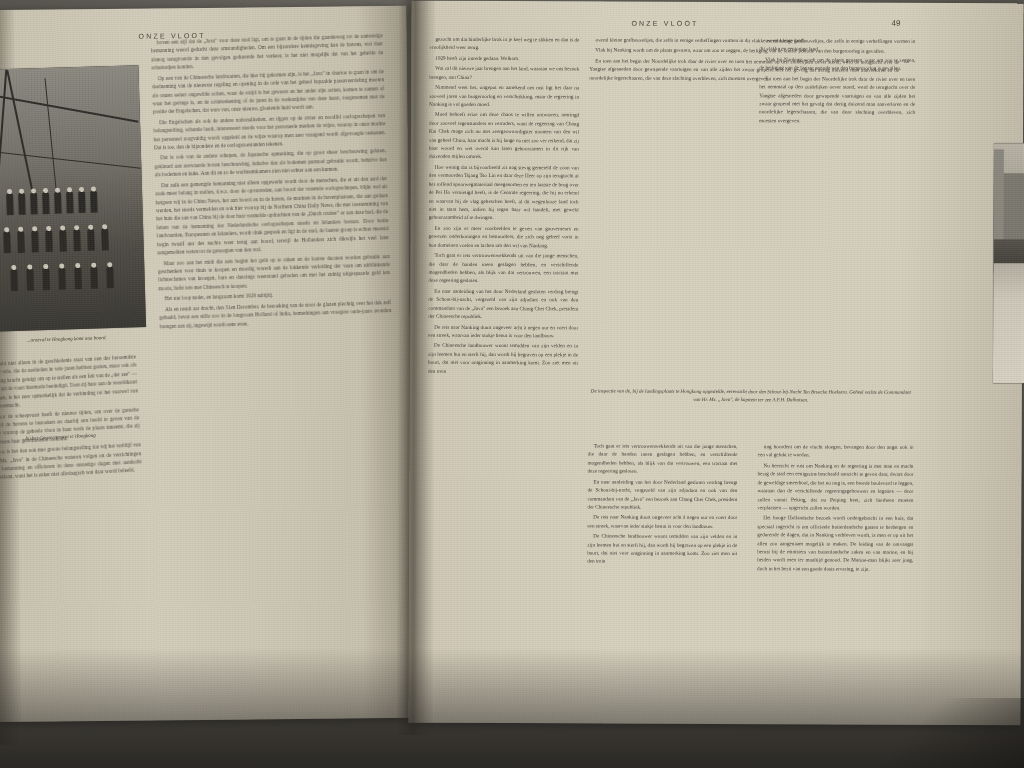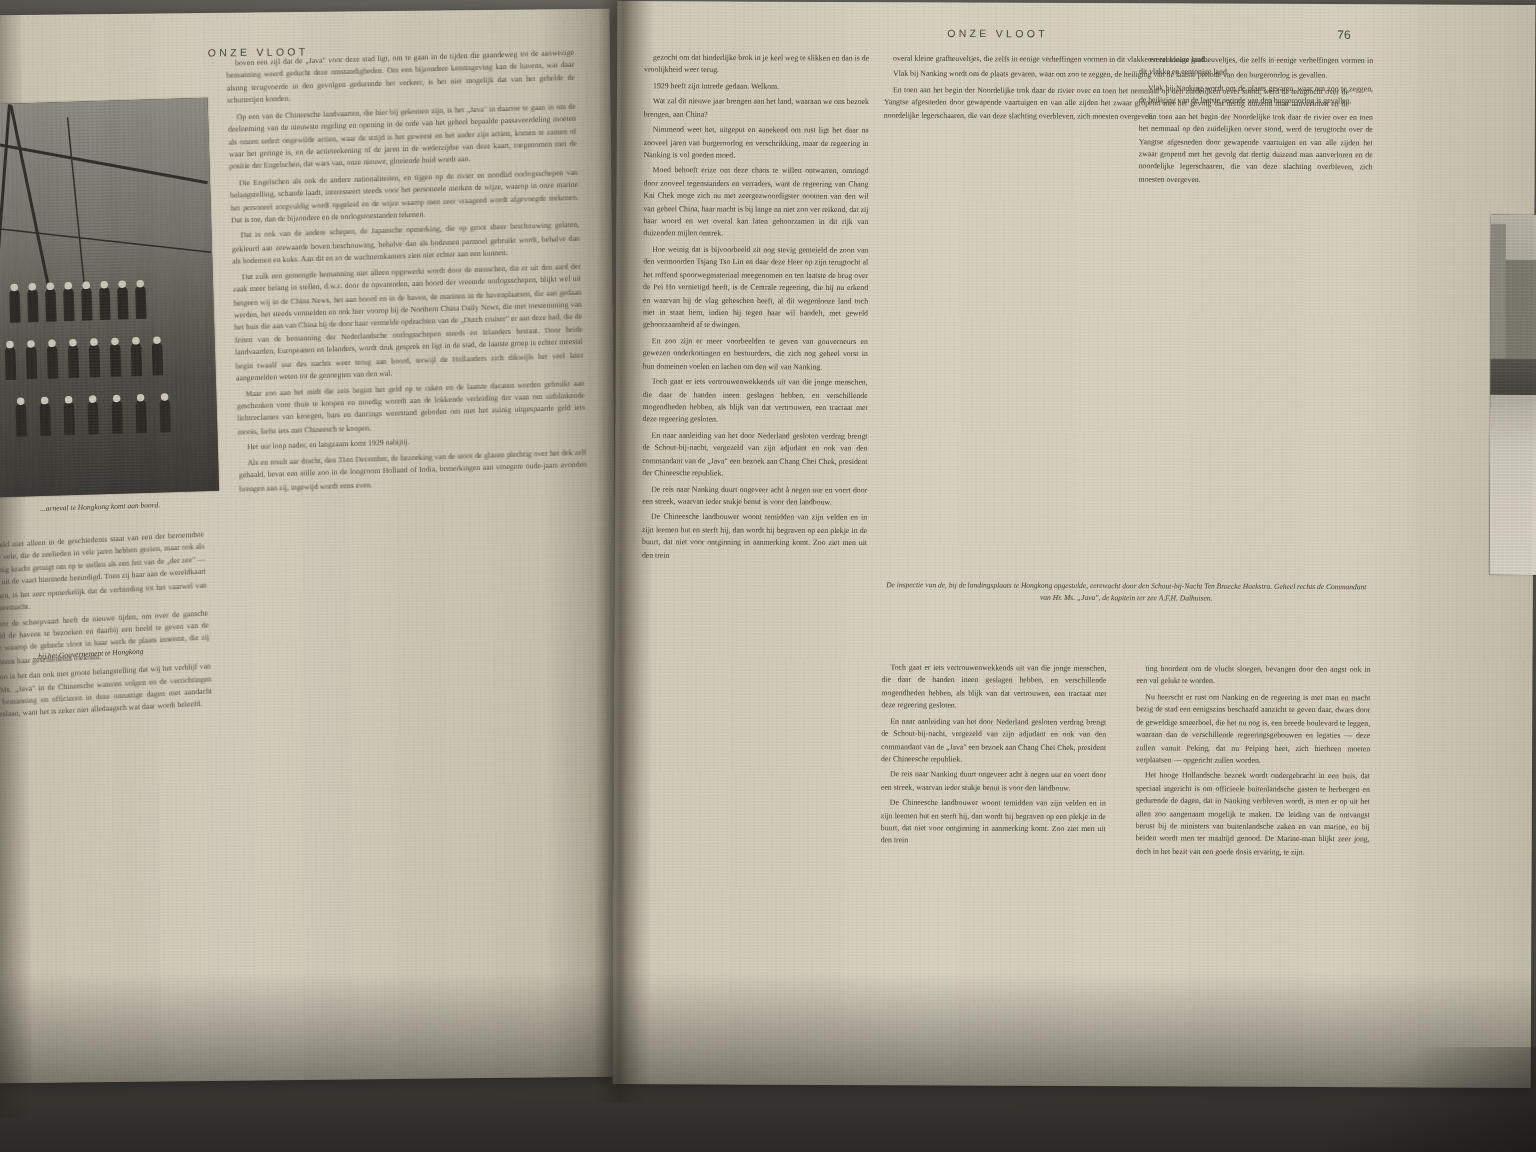--- a/index.html
+++ b/index.html
@@ -201,21 +201,21 @@
         <p>Het uur loop nader, en langzaam komt 1929 nabijtij.</p>
         <p>Als en result aar dracht, den 31en December, de bezoeking van de stoot de glazen plechtig over het dek zelf gehaald, bevat een stille zoo in de longroom Holland of India, bemerkingen aan vroegere oude-jaars avonden brengen aan zij, ingewijd wordt eens even.</p>
       </div>
 
       <div class="grain"></div>
     </div>
 
     <div class="page page-right">
 
       <div class="run-head" style="left:220px;top:18px;">ONZE VLOOT</div>
-      <div class="folio" style="left:480px;top:16px;">76</div>
+      <div class="folio" style="left:480px;top:16px;">49</div>
 
       <div class="col" style="left:18px;top:34px;width:150px;height:650px;">
         <p class="first">gezocht om dat hinderlijke brok in je keel weg te slikken en dan is de vroolijkheid weer terug.</p>
         <p>1929 heeft zijn intrede gedaan. Welkom.</p>
         <p>Wat zal dit nieuwe jaar brengen aan het land, waaraan we ons bezoek brengen, aan China?</p>
         <p>Nimmend weet het, uitgeput en aanekend om rust ligt het daar na zooveel jaren van burgeroorlog en verschrikking, maar de regeering in Nanking is vol goeden moed.</p>
         <p>Moed behoeft erize om deze chaos te willen ontwarren, omringd door zooveel tegenstanders en verraders, want de regeering van Chang Kai Chek moge zich nu met zeergezwoordigster noomen van den wil van geheel China, haar macht is bij lange na niet zoo ver reikend, dat zij haar woord en wet overal kan laten gehoorzamen in dit rijk van duizenden mijlen omtrek.</p>
         <p>Hoe weinig dat is bijvoorbeeld zit nog stevig gemeield de zoon van den vermoorden Tsjang Tso Lin en daar deze Heer op zijn terugtocht al het roffend spoorwegmateriaal meegenomen en ten laatste de brug over de Pei Ho vernietigd heeft, is de Centrale regeering, die hij nu erkend en waarvan hij de vlag geheschen heeft, al dit wegenlooze land toch niet in staat hem, indien hij tegen haar wil handelt, met geweld gehoorzaamheid af te dwingen.</p>
         <p>En zoo zijn er meer voorbeelden te geven van gouverneurs en gewezen onderkoningen en bestuurders, die zich nog geheel vorst in hun domeinen voelen en lachen om den wil van Nanking.</p>
         <p>Toch gaat er iets vertrouwenwekkends uit van die jonge menschen, die daar de handen ineen geslagen hebben, en verschillende mogendheden hebben, als blijk van dat vertrouwen, een tractaat met deze regeering gesloten.</p>

